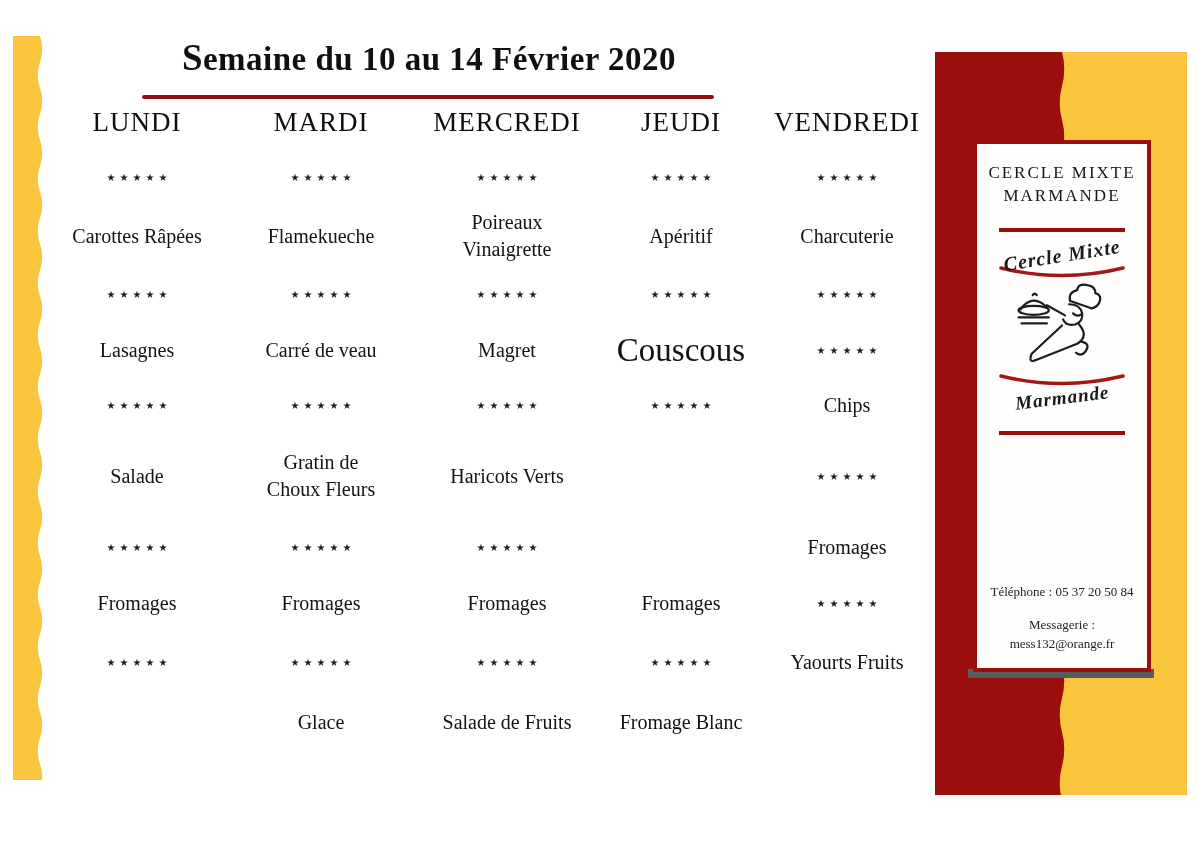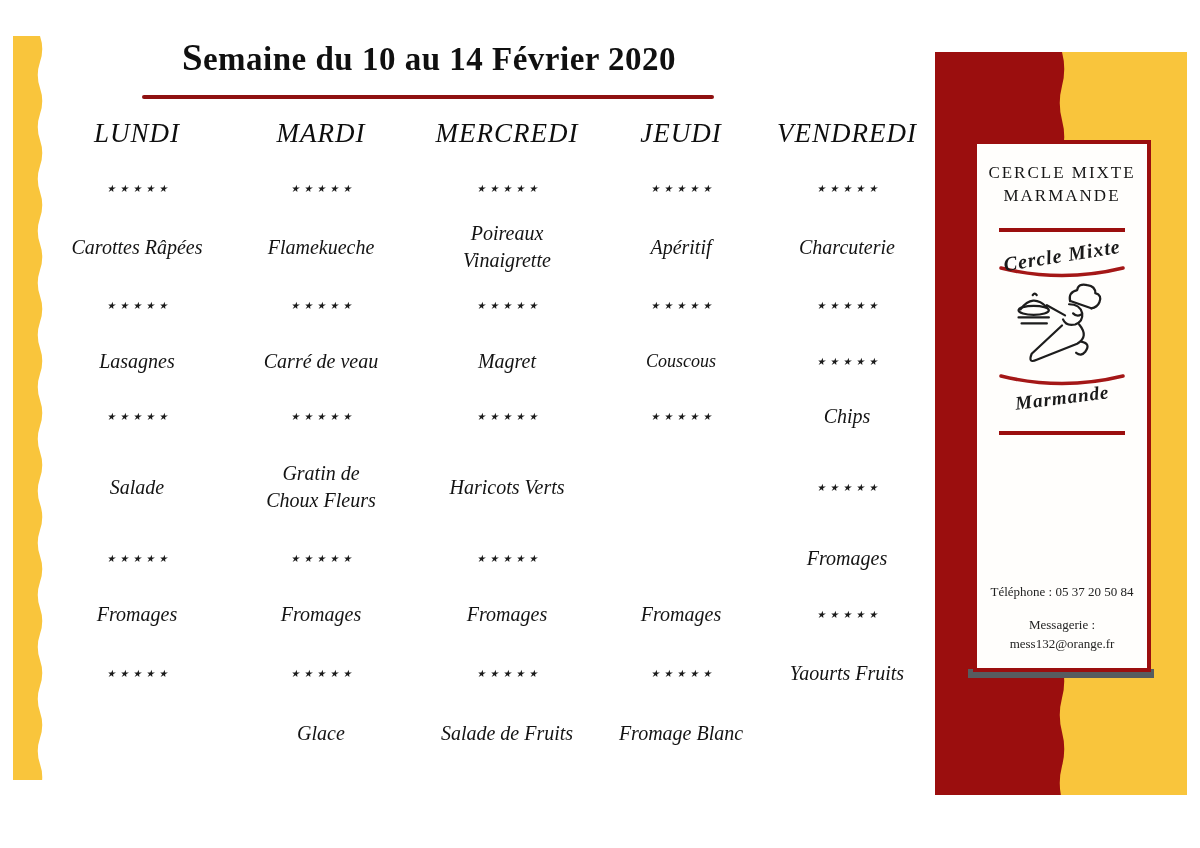--- a/index.html
+++ b/index.html
@@ -16,34 +16,34 @@
   .left-stripe { position: absolute; left: 13px; top: 36px; width: 36px; height: 744px; }
 
   
   .title-wrap { position: absolute; left: 142px; top: 36px; width: 574px; text-align: center; }
   .page-title { margin: 0; font-size: 33px; font-weight: 600; letter-spacing: .5px; color: #101010; }
   .page-title::first-letter { font-weight: 800; font-size: 112%; }
   .title-rule { position: absolute; left: 142px; top: 95px; width: 572px; height: 4px;
                 background: #8f1111; border-radius: 2px; }
 
   
-  .menu-grid { position: absolute; left: 46px; top: 105px; display: flex; font-style: italic; }
+  .menu-grid { position: absolute; left: 46px; top: 94px; display: flex; }
   .day-column { display: flex; flex-direction: column; }
   .day-column:nth-child(1) { width: 182px; }
   .day-column:nth-child(2) { width: 186px; justify-content: flex-end; }
   .day-column:nth-child(3) { width: 186px; }
   .day-column:nth-child(4) { width: 162px; }
   .day-column:nth-child(5) { width: 170px; }
   .day-header { font-size: 27px; letter-spacing: 1px; color: #0e0e0e;
                 display: flex; align-items: center; justify-content: center; }
   .cell { display: flex; align-items: center; justify-content: center;
           text-align: center; color: #131313; }
   .cell.stars { font-size: 10px; letter-spacing: 4px; padding-left: 4px; color: #1b1b1b; }
   .cell.item  { font-size: 20px; line-height: 1.35; white-space: pre-line; }
-  .cell.item.large { font-size: 18px; }
+  .cell.item.large { font-size: 33px; }
   .day-column > *:nth-child(1)  { height: 56px; }
   .day-column > *:nth-child(2)  { height: 54px; }
   .day-column > *:nth-child(3)  { height: 64px; }
   .day-column > *:nth-child(4)  { height: 52px; }
   .day-column > *:nth-child(5)  { height: 60px; }
   .day-column > *:nth-child(6)  { height: 50px; }
   .day-column > *:nth-child(7)  { height: 92px; }
   .day-column > *:nth-child(8)  { height: 50px; }
   .day-column > *:nth-child(9)  { height: 62px; }
   .day-column > *:nth-child(10) { height: 56px; }

